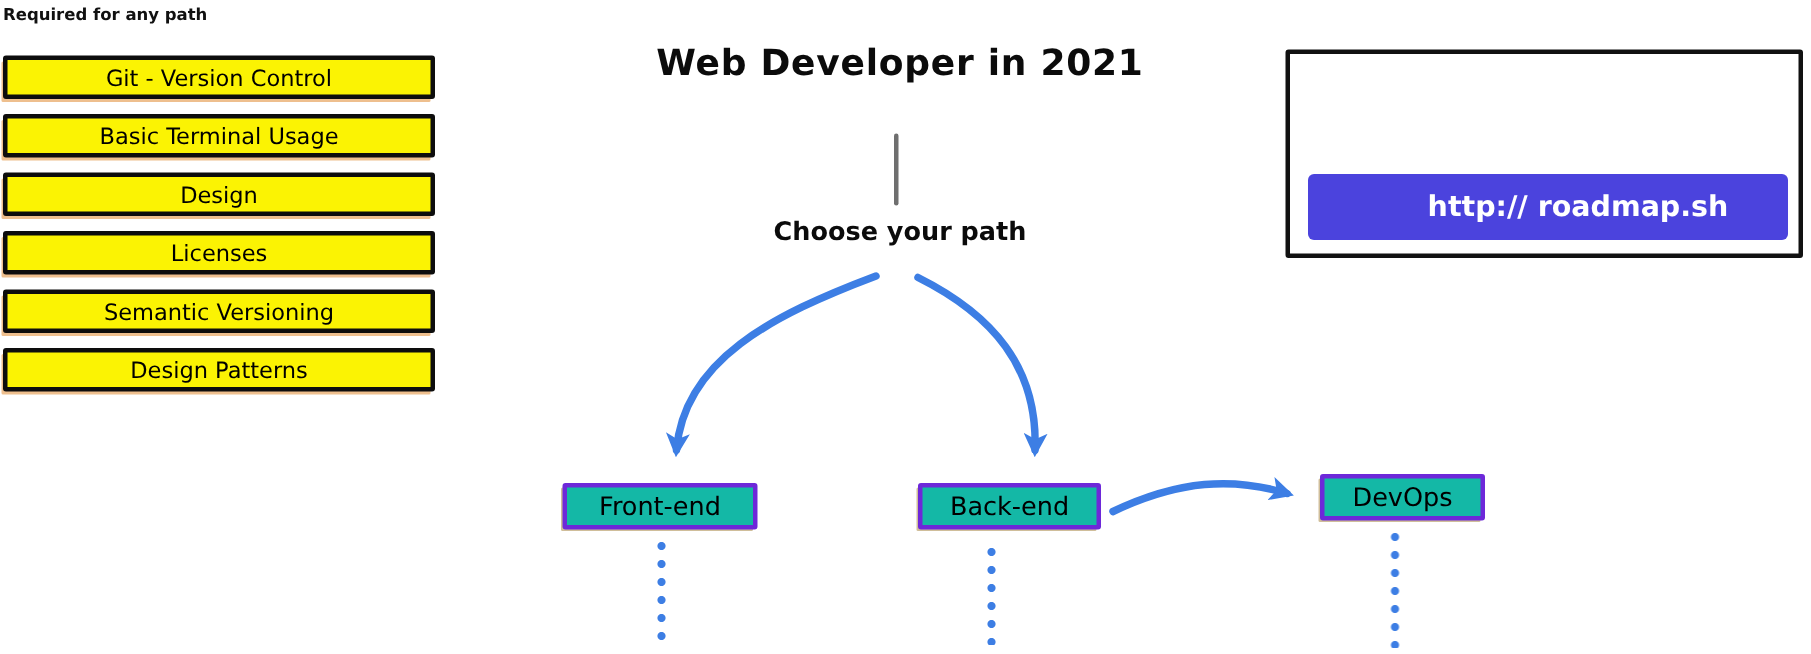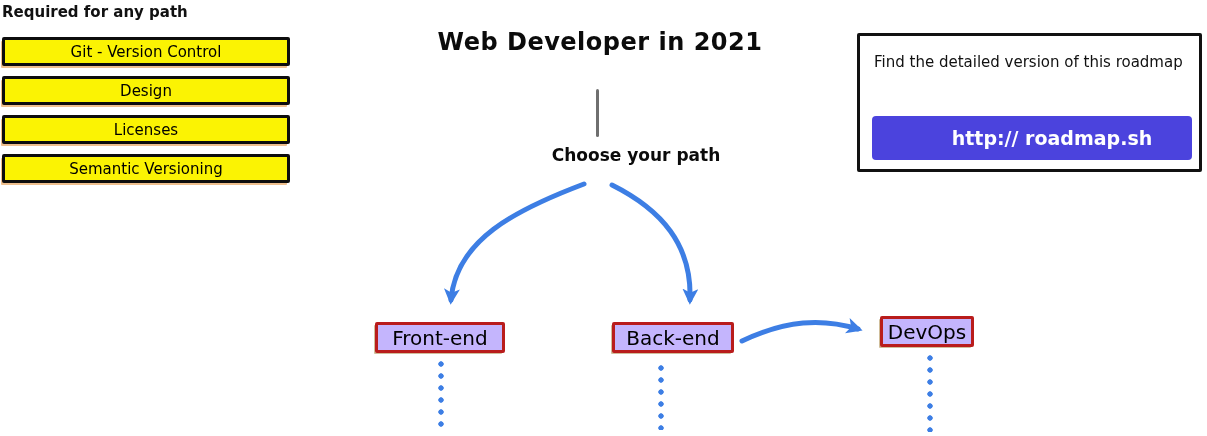--- a/index.html
+++ b/index.html
@@ -9,21 +9,21 @@
     background: #ffffff;
     font-family: "DejaVu Sans", "Liberation Sans", sans-serif;
     color: #111;
     overflow: hidden;
   }
 
   
   .sidebar-title {
     position: absolute;
     left: 2px; top: 3px;
-    font-size: 15px;
+    font-size: 11px;
     font-weight: 700;
     color: #111;
   }
   .sidebar-items {
     position: absolute;
     left: 2px; top: 37px;
     width: 288px;
     display: flex;
     flex-direction: column;
     gap: 10px;
@@ -64,43 +64,42 @@
     border-radius: 2px;
   }
   .choose-label {
     position: absolute;
     left: 510px; top: 145px;
     width: 180px;
     text-align: center;
     font-size: 17px;
     font-weight: 700;
     color: #0b0b0b;
-    margin-left: 36px;
   }
 
   
   .node {
     position: absolute;
     height: 31px;
-    background: #c4b5fd;
-    border: 3px solid #b91c1c;
+    background: #14b8a6;
+    border: 3px solid #6d28d9;
     border-radius: 2px;
     box-shadow: -2px 2px 0 -1px rgba(150, 110, 30, 0.45);
     display: flex;
     align-items: center;
     justify-content: center;
-    font-size: 20px;
+    font-size: 17px;
     font-weight: 400;
     color: #000;
     cursor: pointer;
     white-space: nowrap;
   }
   .node-frontend { left: 375px; top: 322px; width: 130px; }
   .node-backend  { left: 612px; top: 322px; width: 122px; }
-  .node-devops   { left: 880px; top: 316px; width: 94px; }
+  .node-devops   { left: 880px; top: 316px; width: 110px; }
 
   
   .arrows-svg {
     position: absolute;
     left: 0; top: 0;
     width: 1207px; height: 436px;
     pointer-events: none;
   }
 
   
@@ -150,23 +149,25 @@
     padding-left: 40px;
   }
 </style>
 </head>
 <body>
 
 <div class="sidebar-title">Required for any path</div>
 
 <div class="sidebar-items">
   <div class="ybox">Git - Version Control</div>
+  <div class="ybox">Basic Terminal Usage</div>
   <div class="ybox">Design</div>
   <div class="ybox">Licenses</div>
   <div class="ybox">Semantic Versioning</div>
+  <div class="ybox">Design Patterns</div>
 </div>
 
 <div class="page-title">Web Developer in 2021</div>
 <div class="title-line"></div>
 <div class="choose-label">Choose your path</div>
 
 <svg class="arrows-svg" viewBox="0 0 1207 436" xmlns="http://www.w3.org/2000/svg">
   <defs>
     <marker id="ah" viewBox="0 0 10 10" refX="7" refY="5" markerWidth="3.2" markerHeight="3.2" orient="auto-start-reverse">
       <path d="M 0 0 L 10 5 L 0 10 L 2.5 5 z" fill="#3d7ee4"></path>
@@ -179,15 +180,14 @@
 
 <div class="node node-frontend">Front-end</div>
 <div class="node node-backend">Back-end</div>
 <div class="node node-devops">DevOps</div>
 
 <div class="dotline dot-frontend"></div>
 <div class="dotline dot-backend"></div>
 <div class="dotline dot-devops"></div>
 
 <div class="info-box">
-  <div class="info-line first">Find the detailed version of this roadmap</div>
   <div class="url-btn">http:// roadmap.sh</div>
 </div>
 
 </body></html>

